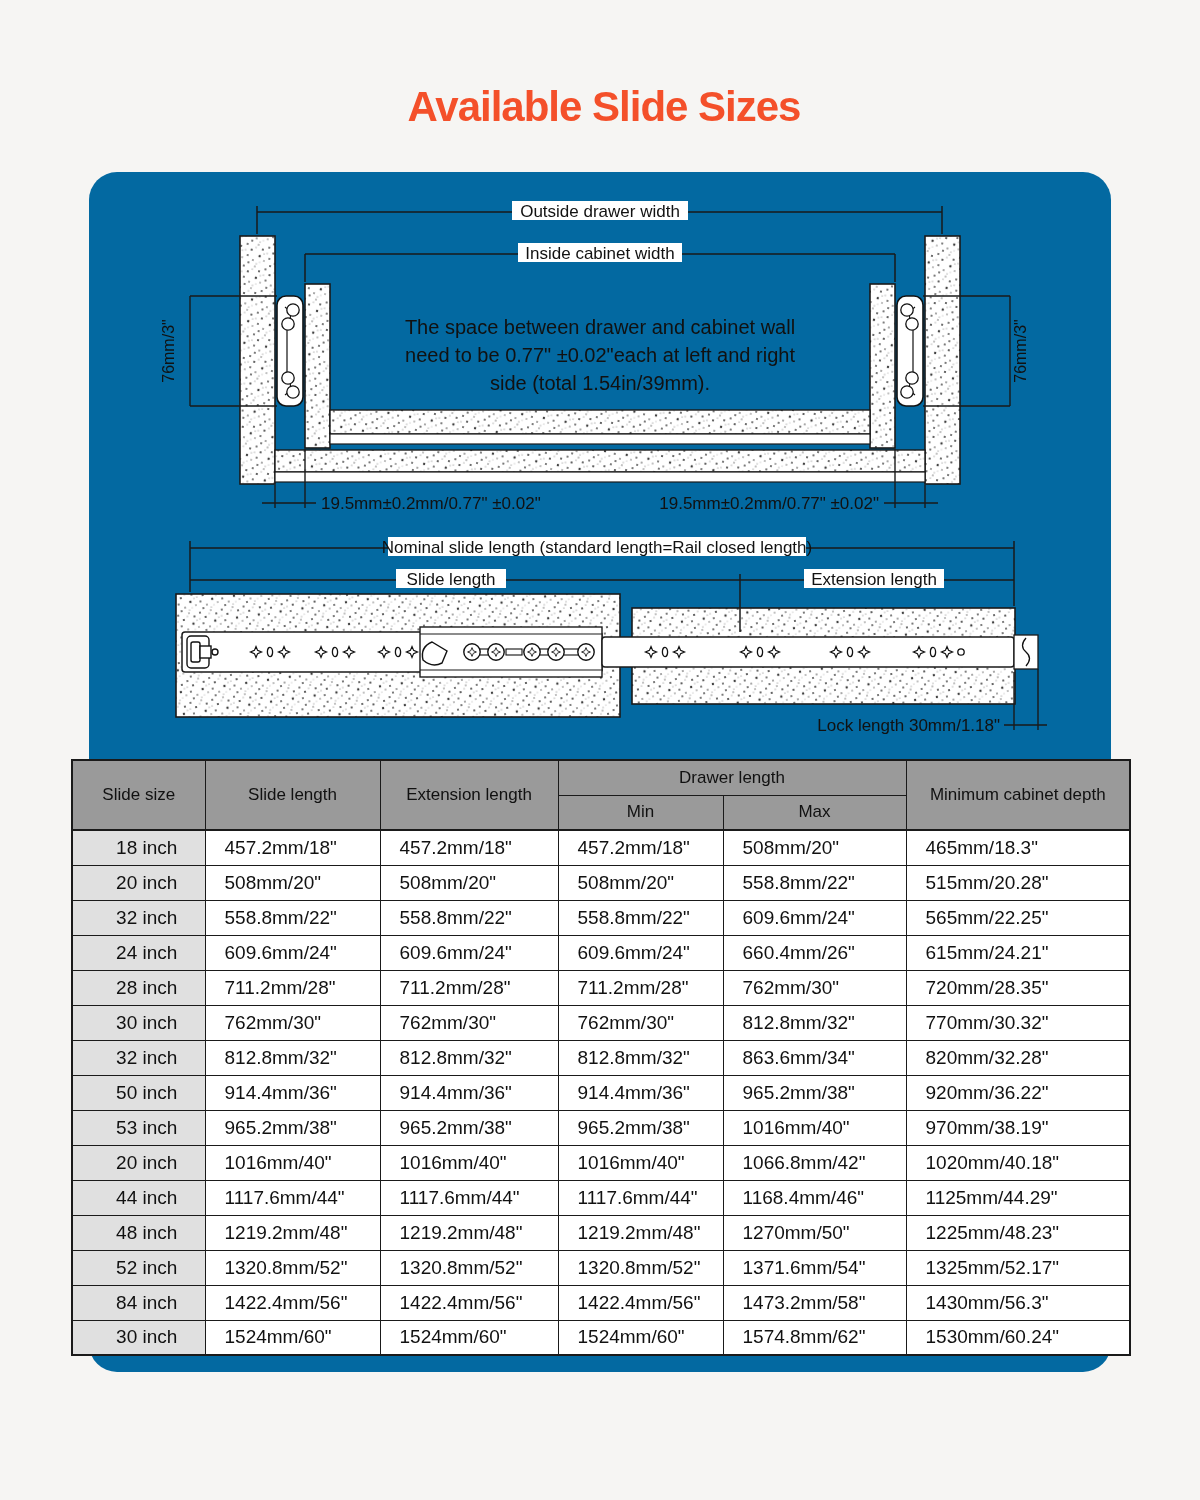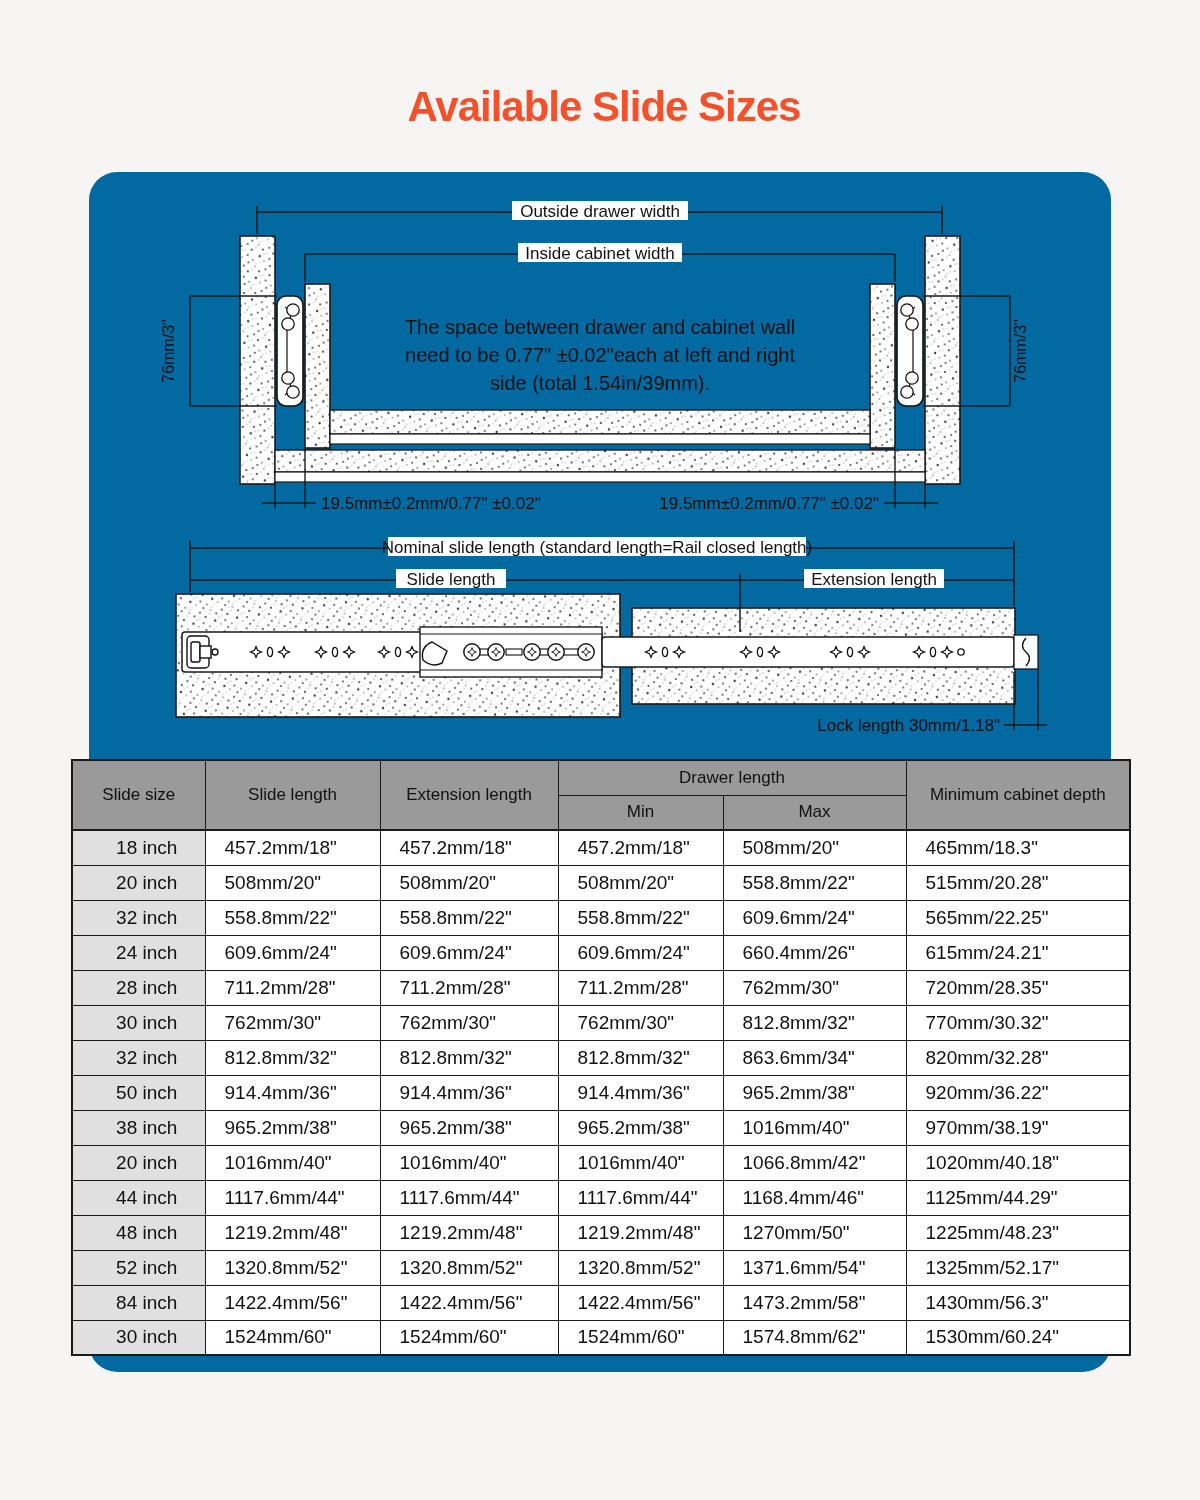--- a/index.html
+++ b/index.html
@@ -348,21 +348,21 @@
           </tr>
           <tr>
             <td class="col-size">50 inch</td>
             <td>914.4mm/36"</td>
             <td>914.4mm/36"</td>
             <td>914.4mm/36"</td>
             <td>965.2mm/38"</td>
             <td>920mm/36.22"</td>
           </tr>
           <tr>
-            <td class="col-size">38 inch</td>
+            <td class="col-size">53 inch</td>
             <td>965.2mm/38"</td>
             <td>965.2mm/38"</td>
             <td>965.2mm/38"</td>
             <td>1016mm/40"</td>
             <td>970mm/38.19"</td>
           </tr>
           <tr>
             <td class="col-size">20 inch</td>
             <td>1016mm/40"</td>
             <td>1016mm/40"</td>

